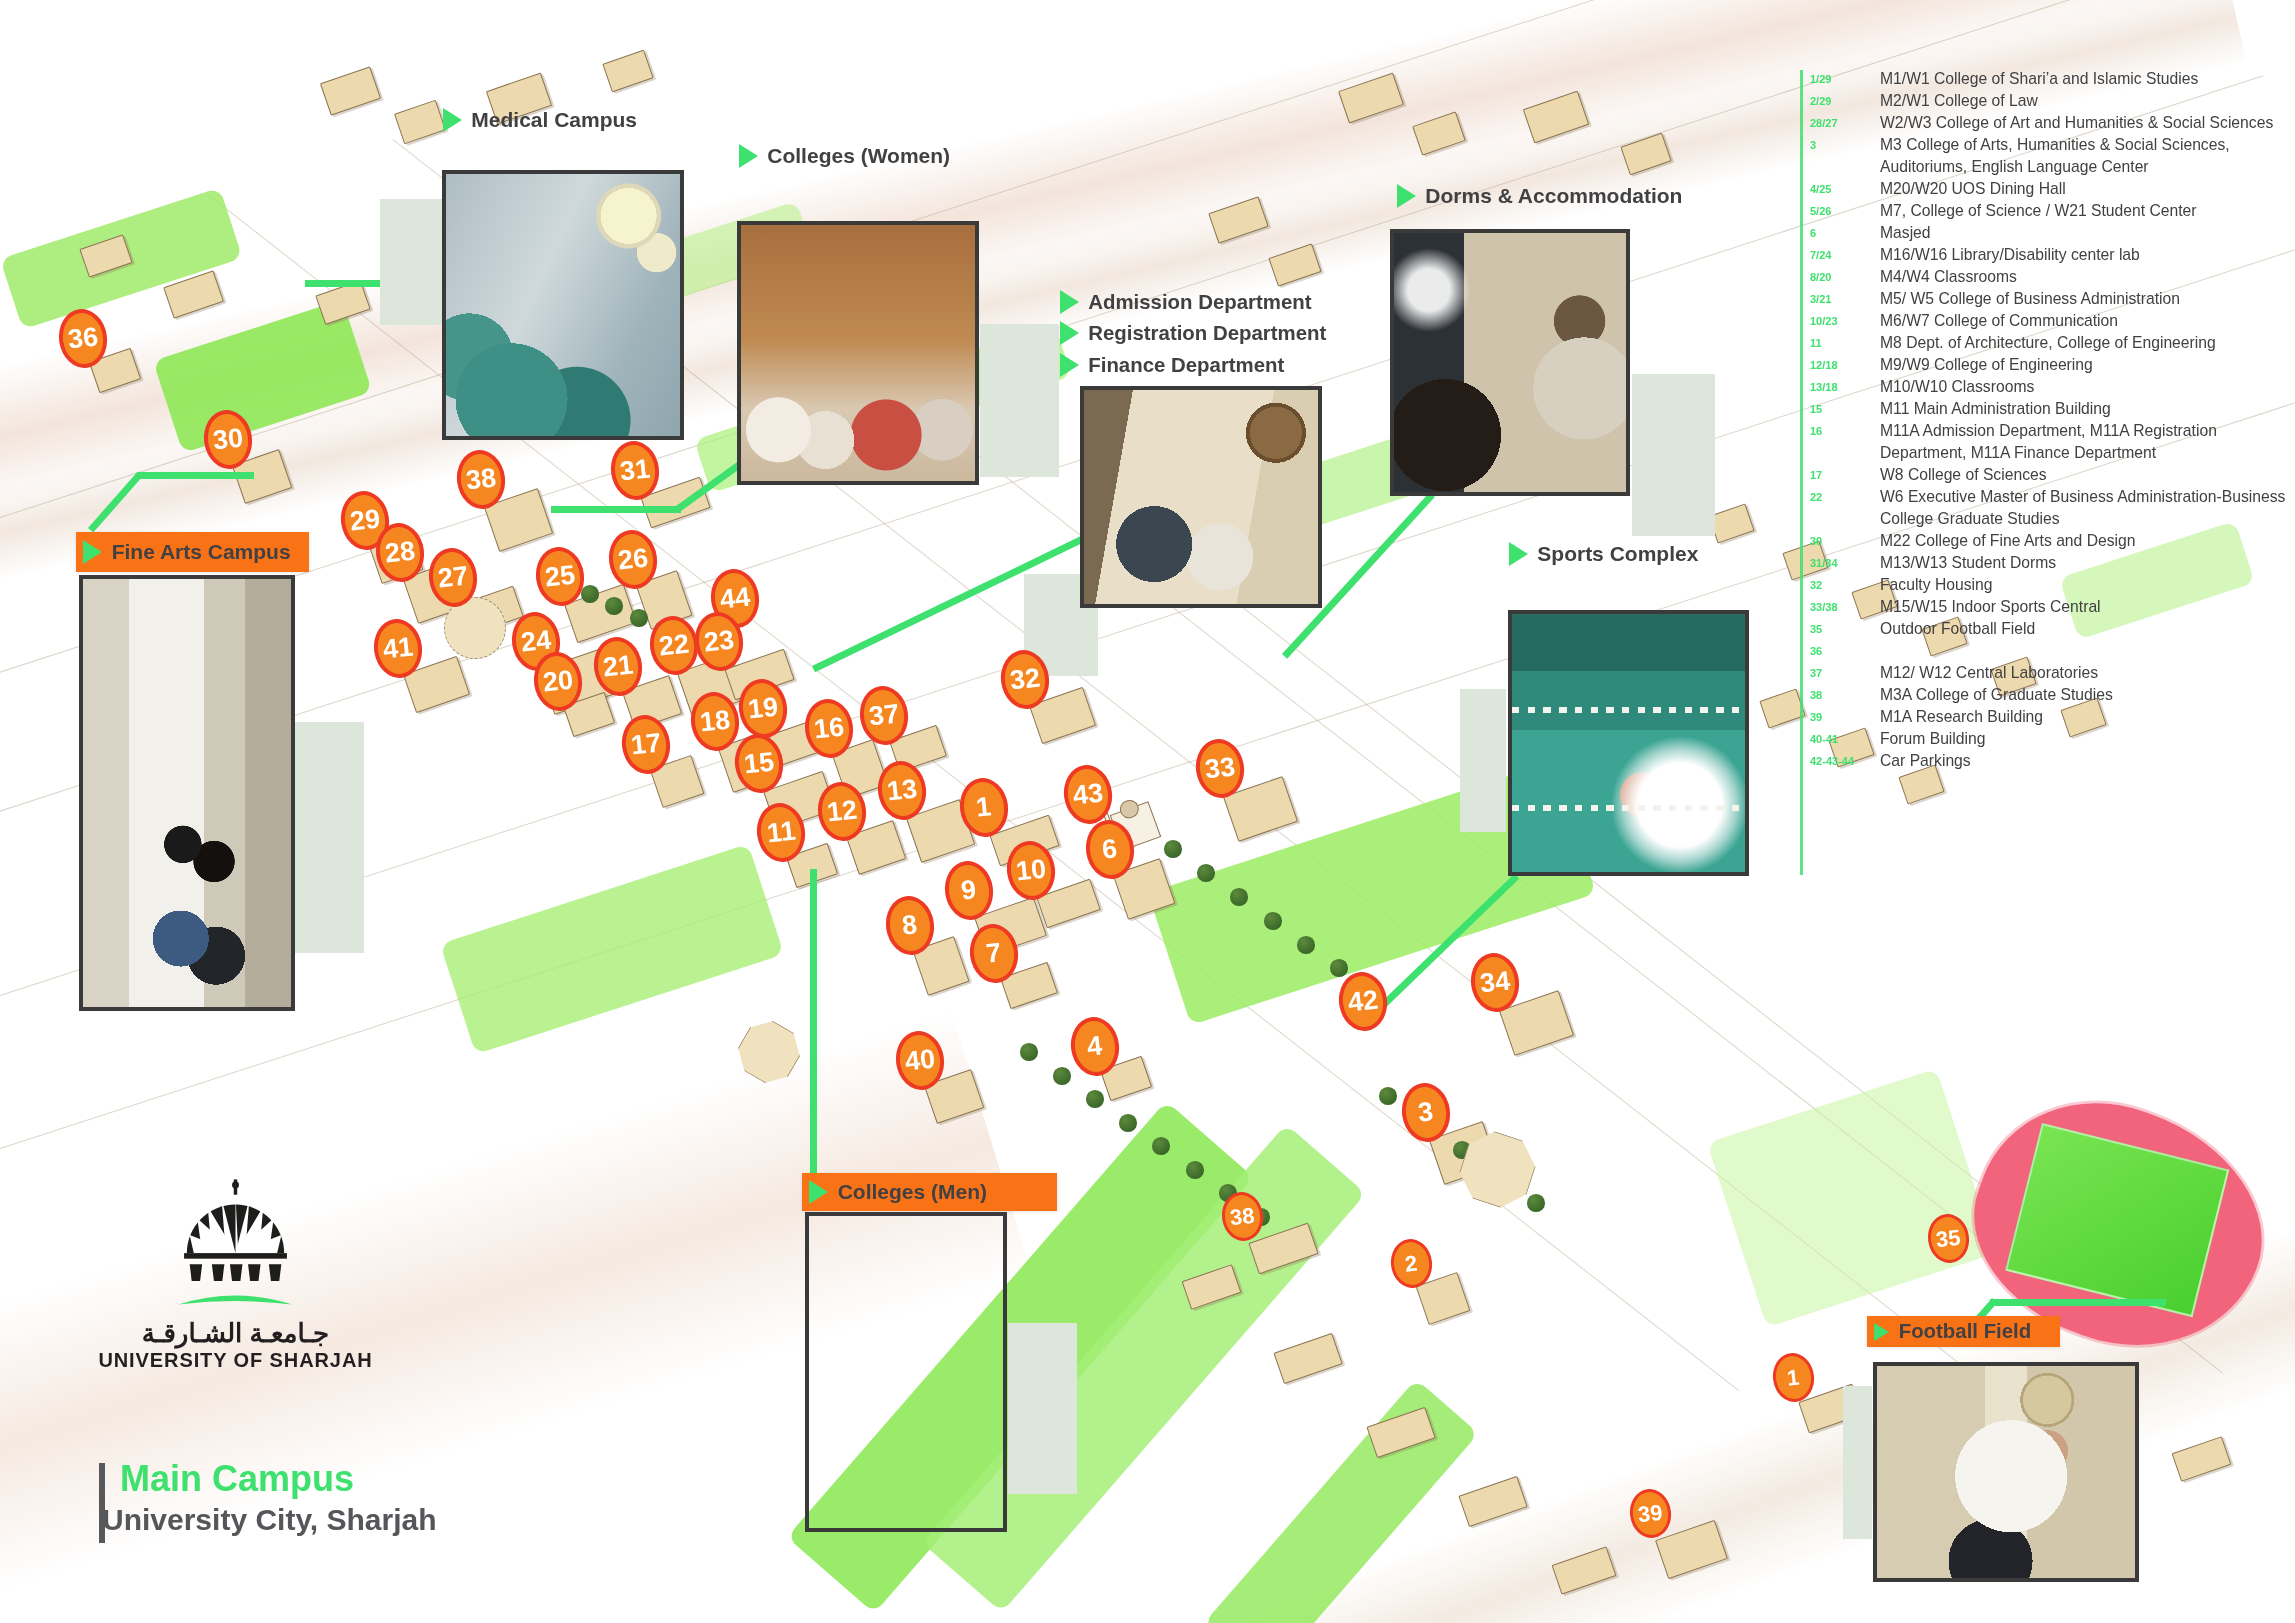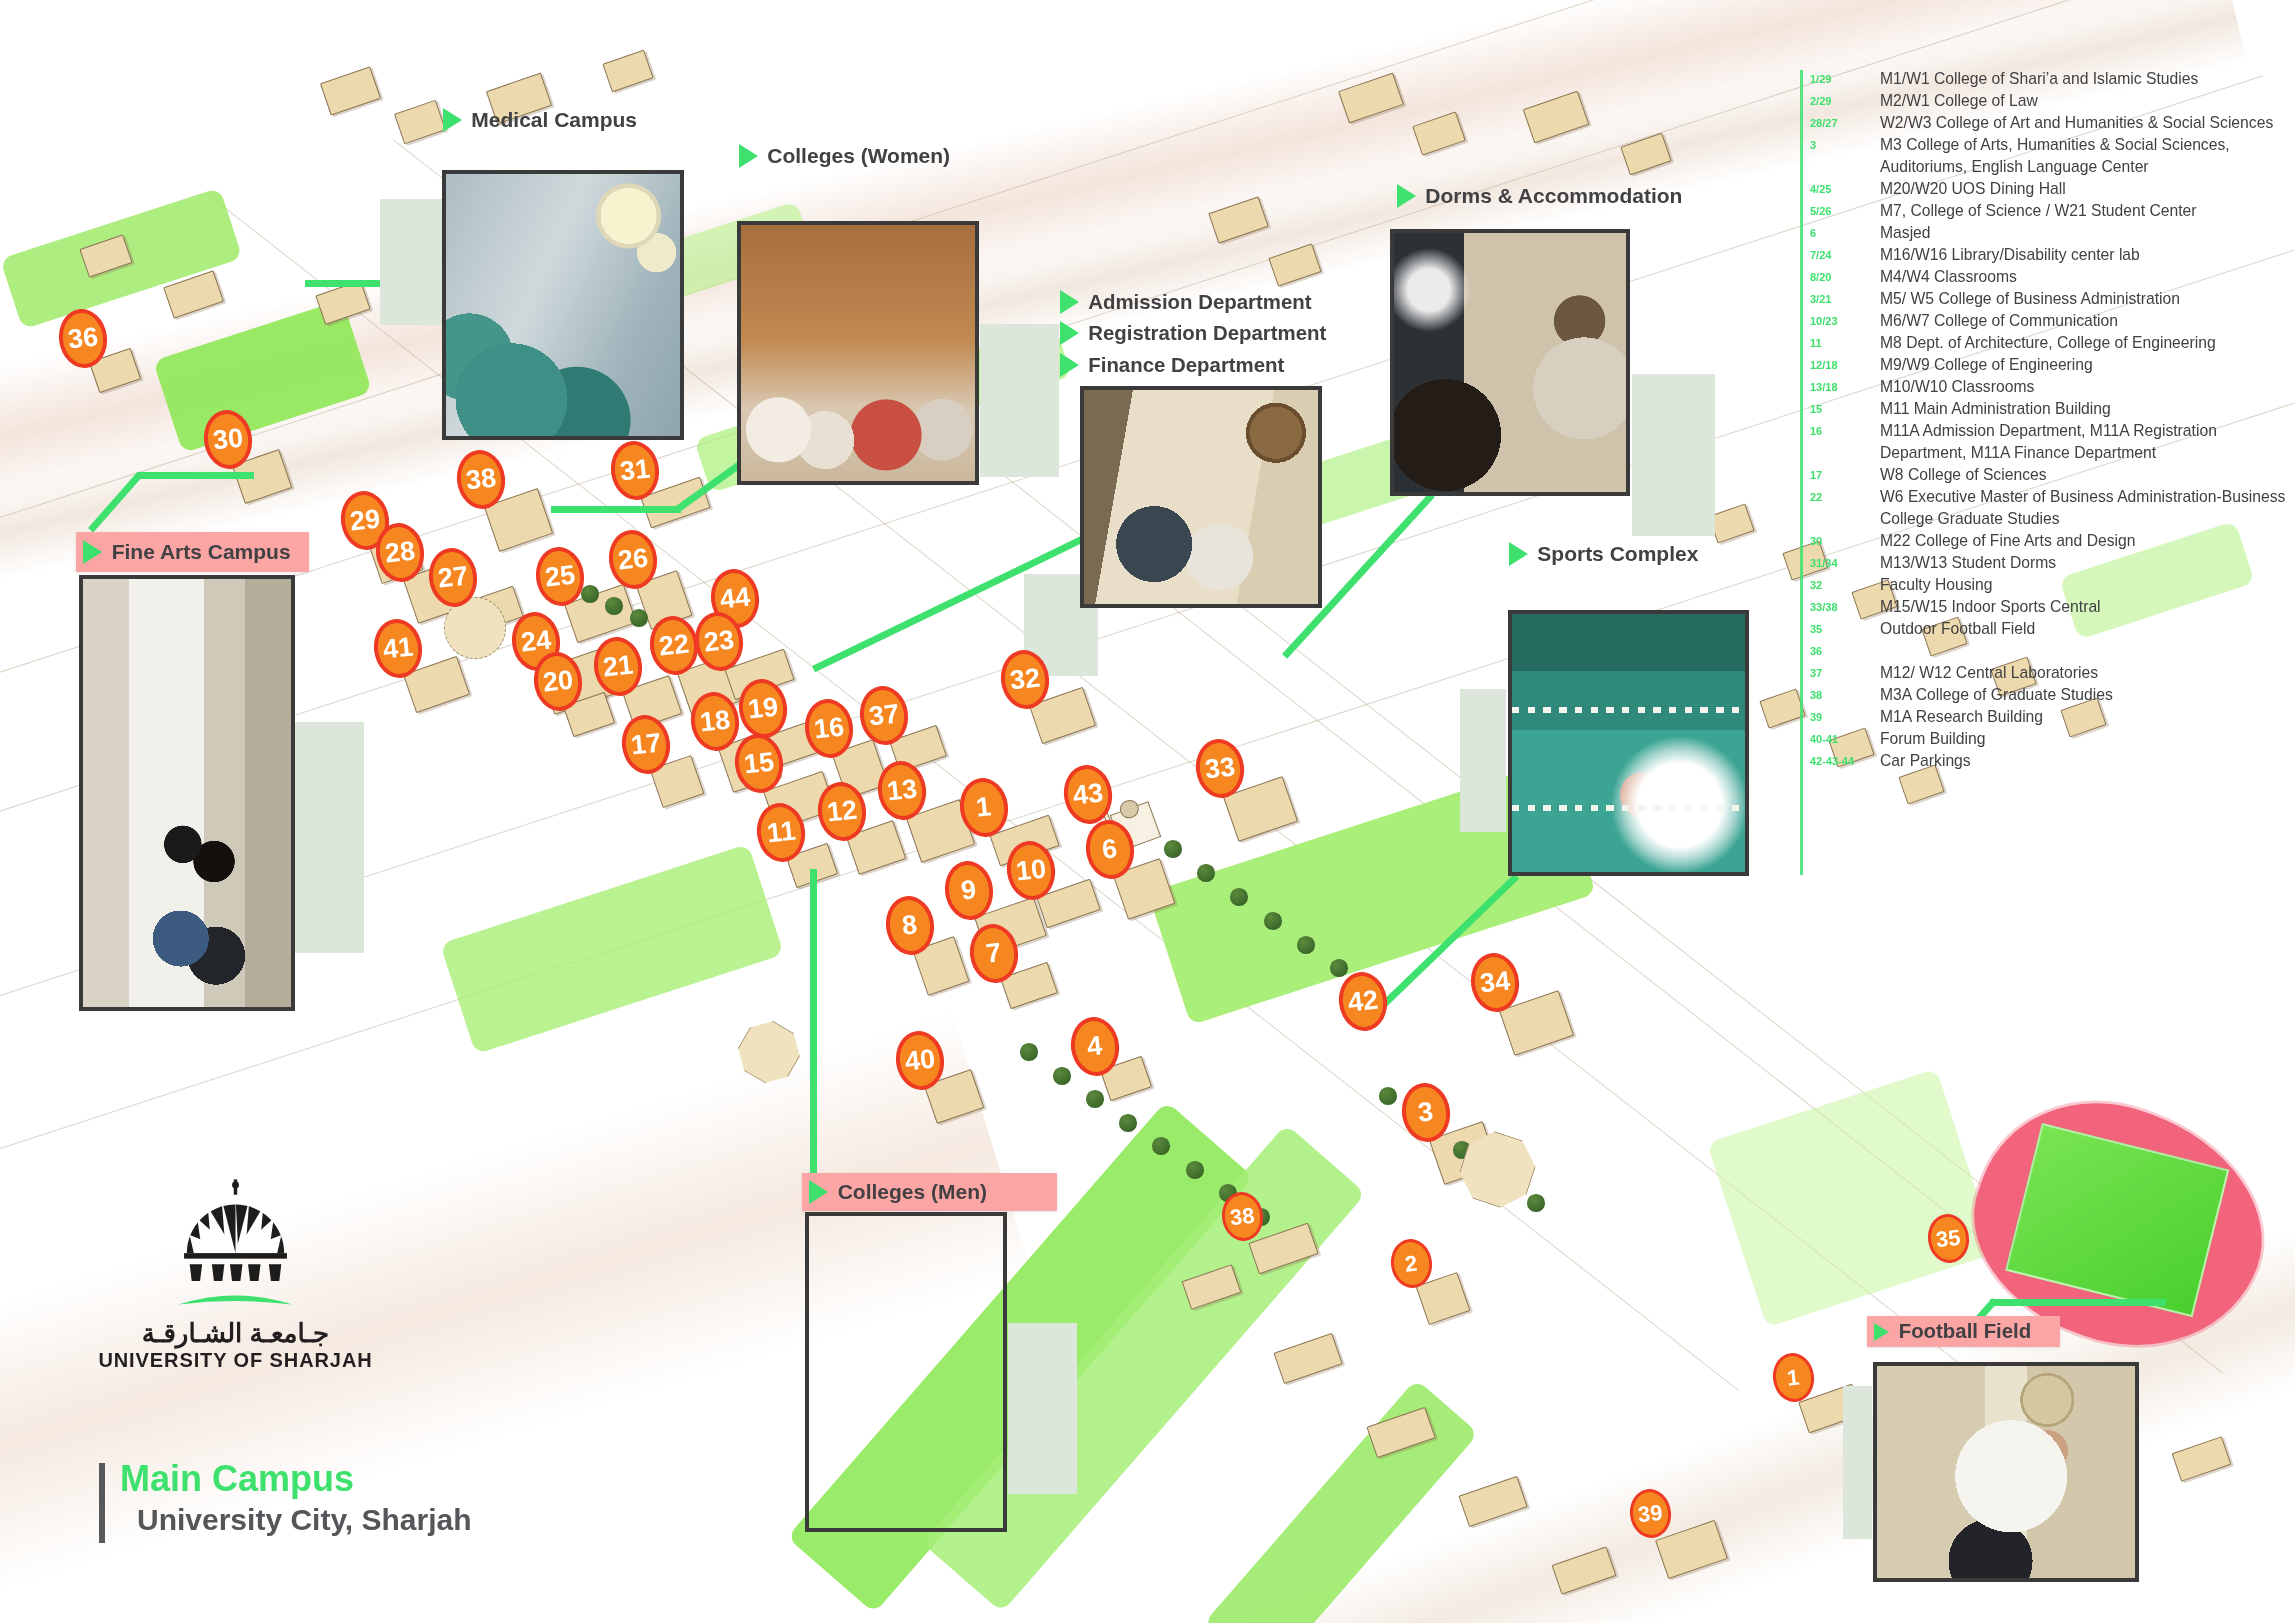--- a/index.html
+++ b/index.html
@@ -30,21 +30,21 @@
   .line{position:absolute;height:7.4px;background:#3ee06e;transform-origin:0 0;z-index:2;}
   .linev{position:absolute;width:7.4px;background:#3ee06e;z-index:2;}
   
   .sage{position:absolute;background:#dce6da;z-index:3;}
   .photo{position:absolute;border:4.6px solid #3a3a3a;box-sizing:border-box;z-index:4;}
   .label{position:absolute;display:flex;align-items:center;gap:9.3px;z-index:4;}
   .label .txt{font-size:21px;font-weight:bold;color:#414042;white-space:nowrap;}
   .label.small .txt{font-size:20.4px;}
   .tri{width:0;height:0;border-top:12.5px solid transparent;border-bottom:12.5px solid transparent;
        border-left:19.4px solid #3ee06e;}
-  .labelbox{position:absolute;background:#fca5a5;box-shadow:0 1.4px 3.7px rgba(0,0,0,.10);
+  .labelbox{position:absolute;background:#f97316;box-shadow:0 1.4px 3.7px rgba(0,0,0,.10);
        display:flex;align-items:center;gap:10.2px;padding:0 6.5px;z-index:4;}
   .labelbox .txt{font-size:21px;font-weight:bold;color:#414042;white-space:nowrap;}
   
   .marker{position:absolute;width:48px;height:59px;margin-left:-24px;margin-top:-30px;
      background:#f6861f;border:4.2px solid #ee3a23;border-radius:50%;
      display:flex;align-items:center;justify-content:center;transform:rotate(-8deg);
      box-sizing:border-box;z-index:5;}
   .marker span{color:#ffffff;font-weight:bold;font-size:27px;transform:rotate(2deg);}
   .marker.sm{width:41px;height:49px;margin-left:-20.4px;margin-top:-24.5px;border-width:3.7px;}
   .marker.sm span{font-size:22px;}
@@ -55,21 +55,21 @@
   .lrow .num{flex:0 0 70px;color:#3ee06e;font-weight:bold;font-size:11px;line-height:22px;}
   .lrow .txt{color:#414042;font-size:15.7px;line-height:22px;}
   
   #logo{position:absolute;left:69px;top:1175px;width:333px;z-index:6;}
   #logo svg{display:block;margin:0 auto;}
   .ar{font-size:26px;font-weight:bold;color:#231f20;text-align:center;letter-spacing:0.9px;}
   .en{font-size:20px;font-weight:bold;color:#231f20;text-align:center;letter-spacing:0.9px;}
   #titleblock{position:absolute;left:99px;top:1458px;z-index:6;}
   #titleblock .bar{position:absolute;left:0;top:4.6px;width:6px;height:80px;background:#58595b;}
   #titleblock .t1{margin-left:21px;font-size:36px;font-weight:bold;color:#3ee06e;}
-  #titleblock .t2{margin-left:38px;font-size:30px;font-weight:bold;color:#55565a;margin-top:2.8px;}
+  #titleblock .t2{margin-left:3px;font-size:30px;font-weight:bold;color:#55565a;margin-top:2.8px;}
   
   .ph-medical{background:
     radial-gradient(circle at 78% 16%,#f6f3cf 0 28px,#ded8b8 28px 32px,rgba(0,0,0,0) 33px),
     radial-gradient(circle at 90% 30%,#efeac9 0 19.4px,rgba(0,0,0,0) 20px),
     radial-gradient(circle at 28% 86%,#3e8f85 0 56px,rgba(0,0,0,0) 56px),
     radial-gradient(circle at 56% 94%,#2f7a72 0 53px,rgba(0,0,0,0) 54px),
     radial-gradient(circle at 10% 70%,#46958b 0 44px,rgba(0,0,0,0) 44px),
     linear-gradient(115deg,#aebdc3 0%,#cfd9dc 40%,#9fb3ba 75%,#8fa6ae 100%);}
   .ph-women{background:
     radial-gradient(circle at 16% 80%,#f2ece2 0 32px,rgba(0,0,0,0) 33px),

